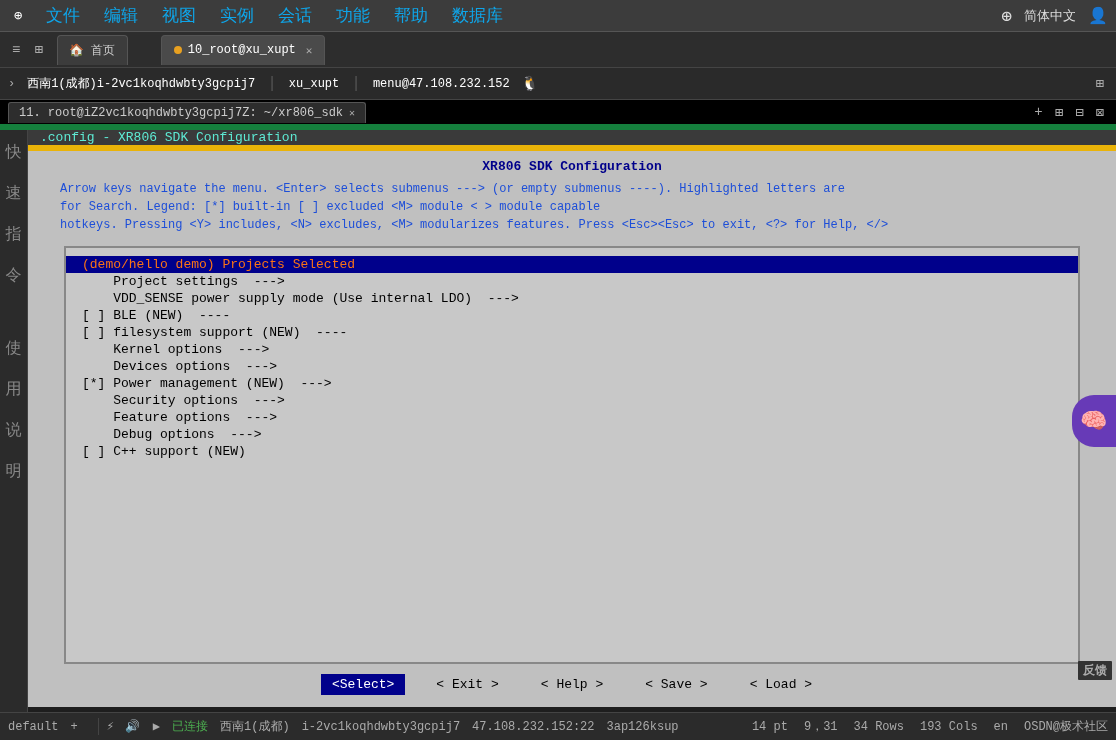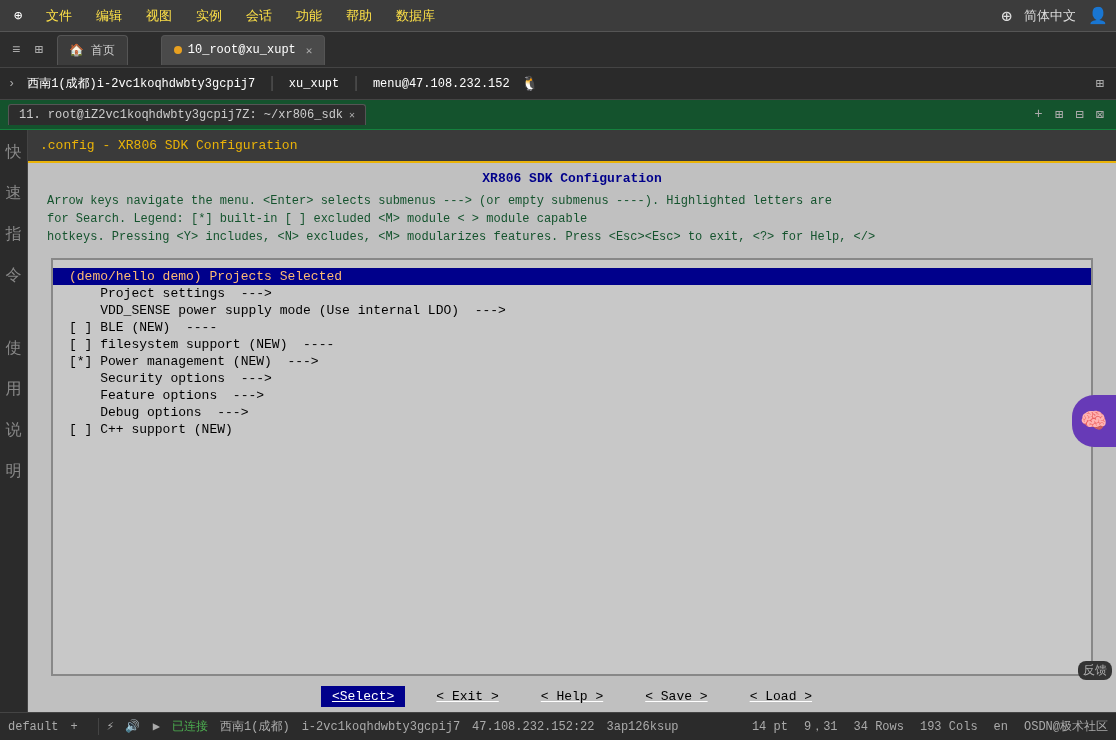--- a/index.html
+++ b/index.html
@@ -25,22 +25,22 @@
     }
     .top-menubar .app-icon {
       width: 20px;
       height: 20px;
       margin-right: 4px;
       display: flex; align-items: center; justify-content: center;
       font-size: 14px;
     }
     .menu-item {
       padding: 2px 10px;
-      font-size: 13px;
-      color: #fde047;
+      font-size: 17px;
+      color: #0ea5e9;
       cursor: pointer;
       border-radius: 3px;
     }
     .top-right {
       margin-left: auto;
       display: flex;
       align-items: center;
       gap: 12px;
       font-size: 13px;
       color: #ddd;
@@ -126,26 +126,26 @@
     }
     .session-icon-btn {
       color: #aaa;
       font-size: 14px;
       cursor: pointer;
       padding: 2px 4px;
     }
 
     
     .terminal-tab-bar {
-      background: #14532d;
+      background: #000000;
       height: 30px;
       display: flex;
       align-items: center;
       padding: 0 8px;
-      border-bottom: 1px solid #15803d;
+      border-bottom: 6px solid #15803d;
     }
     .terminal-tab {
       background: #2d2d2d;
       border: 1px solid #555;
       border-bottom: none;
       padding: 3px 10px;
       font-size: 12px;
       color: #ccc;
       cursor: pointer;
       border-radius: 3px 3px 0 0;
@@ -195,54 +195,54 @@
     
     .terminal-area {
       flex: 1;
       background: #1e1e1e;
       overflow: hidden;
       position: relative;
     }
 
     .config-header {
       background: #3a3a3a;
-      color: #eab308;
-      padding: 8px 12px;
+      color: #5eead4;
+      padding: 0 12px;
       font-size: 13px;
       font-family: 'Courier New', monospace;
-      border-bottom: 2px solid #eab308;
+      border-bottom: 6px solid #eab308;
     }
 
     .config-content {
       background: #c0c0c0;
       height: calc(100% - 26px);
       padding: 0;
       overflow: hidden;
     }
 
     .config-inner {
       background: #c0c0c0;
       height: 100%;
       display: flex;
       flex-direction: column;
-      padding: 8px 19px;
+      padding: 8px 32px;
     }
 
     .config-title-bar {
       text-align: center;
       color: #00008b;
       font-weight: bold;
       font-size: 13px;
       margin-bottom: 6px;
       font-family: 'Courier New', monospace;
     }
 
     .config-description {
       font-size: 12px;
-      color: #14532d;
+      color: #1d4ed8;
       font-family: 'Courier New', monospace;
       line-height: 1.5;
       margin-bottom: 12px;
     }
 
     .config-menu-box {
       border: 2px solid #888;
       background: #c8c8c8;
       flex: 1;
       margin: 0 4px;
@@ -252,30 +252,29 @@
 
     .menu-row {
       font-size: 13px;
       font-family: 'Courier New', monospace;
       color: #000;
       padding: 1px 16px;
       white-space: pre;
     }
     .menu-row.selected {
       background: #00008b;
-      color: #fdba74;
+      color: #f97316;
     }
 
     .config-buttons {
       display: flex;
       justify-content: center;
       align-items: center;
       gap: 20px;
       padding: 10px 0 4px 0;
-      text-decoration: underline;
     }
     .config-btn {
       font-family: 'Courier New', monospace;
       font-size: 13px;
       color: #000;
       padding: 2px 10px;
       cursor: pointer;
       background: #c0c0c0;
       border: 1px solid transparent;
     }
@@ -329,22 +328,23 @@
 
     
     .close-overlay {
       position: absolute;
       right: 4px;
       bottom: 32px;
       color: #aaa;
       font-size: 12px;
       background: #333;
       padding: 1px 5px;
-      border-radius: 8px;
-      cursor: pointer;
+      border-radius: 1px;
+      cursor: pointer;
+      font-weight: bold;
     }
   </style>
 </head>
 <body>
 
 <div class="top-menubar">
   <div class="app-icon">⊕</div>
   <div class="menu-item">文件</div>
   <div class="menu-item">编辑</div>
   <div class="menu-item">视图</div>
@@ -425,20 +425,22 @@
           <div>Arrow keys navigate the menu.  &lt;Enter&gt; selects submenus ---&gt; (or empty submenus ----).  Highlighted letters are</div>
           <div>for Search.  Legend: [*] built-in  [ ] excluded  &lt;M&gt; module  &lt; &gt; module capable</div>
           <div>hotkeys.  Pressing &lt;Y&gt; includes, &lt;N&gt; excludes, &lt;M&gt; modularizes features.  Press &lt;Esc&gt;&lt;Esc&gt; to exit, &lt;?&gt; for Help, &lt;/&gt;</div>
         </div>
         <div class="config-menu-box" id="menu-box">
             <div class="menu-row selected">(demo/hello demo) Projects Selected</div>
             <div class="menu-row">    Project settings  ---&gt;</div>
             <div class="menu-row">    VDD_SENSE power supply mode (Use internal LDO)  ---&gt;</div>
             <div class="menu-row">[ ] BLE (NEW)  ----</div>
             <div class="menu-row">[ ] filesystem support (NEW)  ----</div>
+            <div class="menu-row">    Kernel options  ---&gt;</div>
+            <div class="menu-row">    Devices options  ---&gt;</div>
             <div class="menu-row">[*] Power management (NEW)  ---&gt;</div>
             <div class="menu-row">    Security options  ---&gt;</div>
             <div class="menu-row">    Feature options  ---&gt;</div>
             <div class="menu-row">    Debug options  ---&gt;</div>
             <div class="menu-row">[ ] C++ support (NEW)</div>
           </div>
         <div class="config-buttons" id="config-btns">
             <div class="config-btn active">&lt;Select&gt;</div>
             <div class="config-btn">&lt; Exit &gt;</div>
             <div class="config-btn">&lt; Help &gt;</div>

